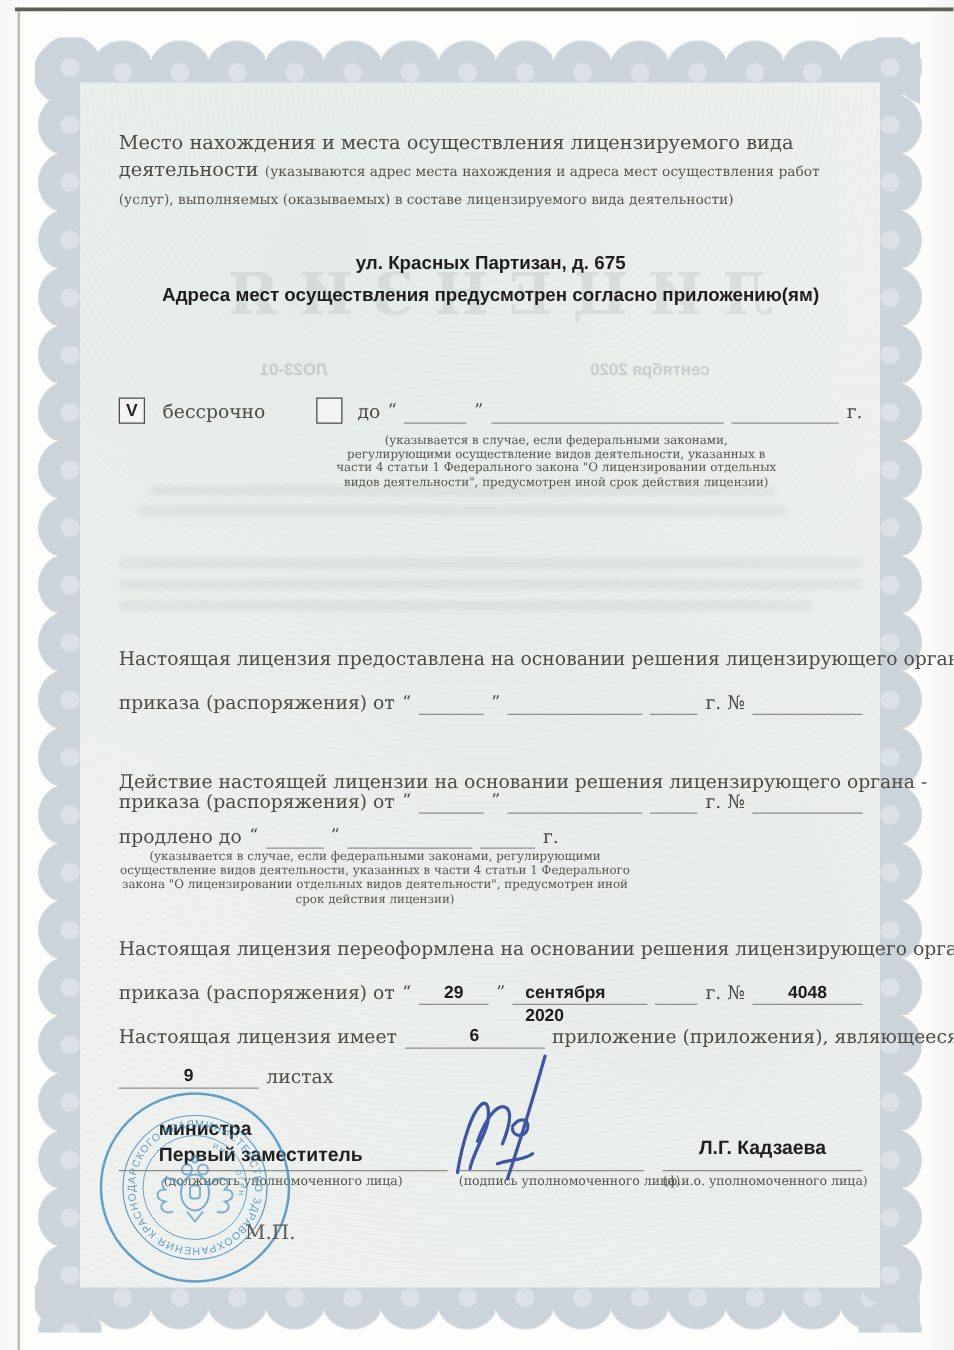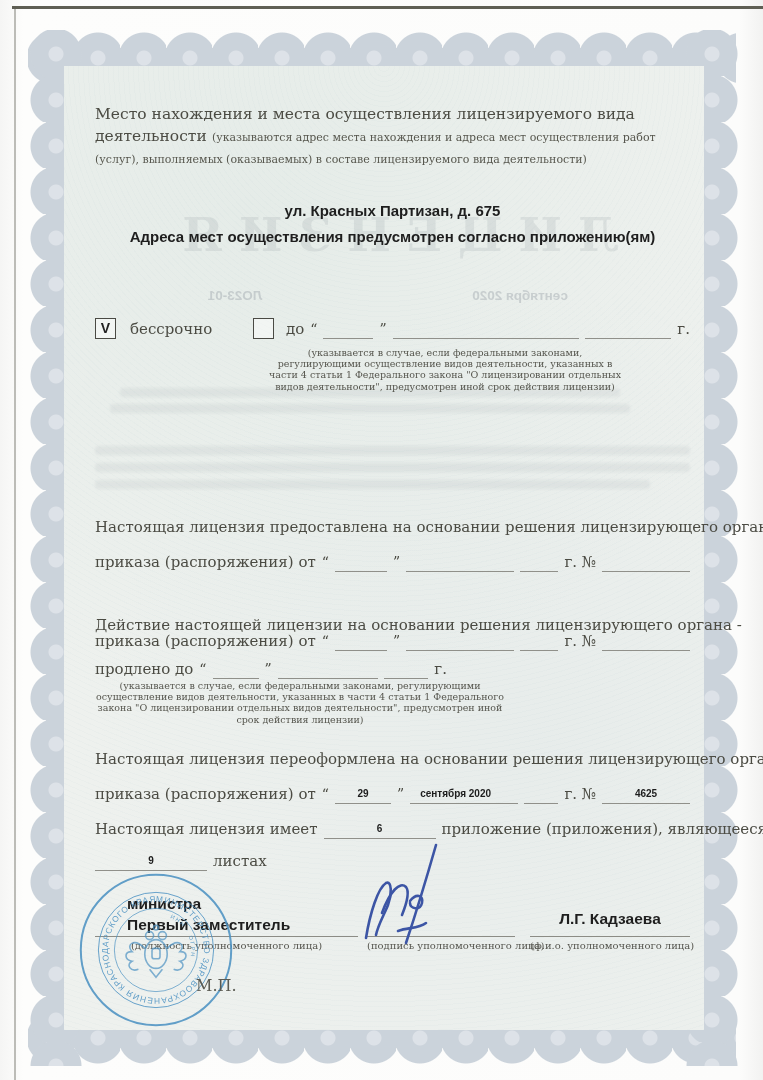--- a/index.html
+++ b/index.html
@@ -29,21 +29,21 @@
       repeating-radial-gradient(circle at 50% 0%, rgba(150,180,190,0.045) 0 1px, transparent 1px 5px);}
   
   .serif{font-family:"DejaVu Serif","Liberation Serif",serif;color:#4b4b43;font-size:15px;white-space:nowrap;text-align:right;}
   .wrap{white-space:normal;}
   .bold-sans{font-family:"Liberation Sans",sans-serif;font-weight:700;color:#1e1e1e;}
   .center{text-align:center;}
   .row{display:flex;align-items:flex-end;column-gap:6px;}
   .row .serif{line-height:20px;}
   .q{font-size:14px;line-height:20px;}
   .blank{border-bottom:1px solid #90908a;height:20px;box-sizing:border-box;display:block;}
-  .val{display:block;font-family:"Liberation Sans",sans-serif;font-weight:700;font-size:10px;
+  .val{display:block;font-family:"Liberation Sans",sans-serif;font-weight:700;font-size:14px;
        color:#1d1d1d;line-height:19px;text-align:center;}
   .fnote{font-size:9.5px;line-height:1.18;text-align:center;color:#55554d;white-space:normal;}
   .cb{width:21px;height:21px;border:1.5px solid #4a4a44;box-sizing:border-box;text-align:center;
       font:700 14px/18px "Liberation Sans",sans-serif;color:#222;background:rgba(255,255,255,0.45);
       display:block;flex:0 0 21px;}
   .mir{transform:scaleX(-1);}
   .bleedline{background:rgba(130,140,146,0.10);filter:blur(1.5px);border-radius:4px;}
   .sigline{border-top:1px solid #8c8c85;}
   .cap{font-size:10px;color:#55554e;text-align:center;padding-top:3px;white-space:nowrap;}
 </style>
@@ -139,21 +139,21 @@
     <span class="blank" style="flex:0 0 56px;">
       <span class="val">29</span>
     </span>
     <span class="serif q">”</span>
     <span class="blank" style="flex:1;">
       <span class="val" style="text-align:left;padding-left:10px;">сентября 2020</span>
     </span>
     <span class="blank" style="flex:0 0 34px;"></span>
     <span class="serif">г. №</span>
     <span class="blank" style="flex:0 0 88px;">
-      <span class="val">4625</span>
+      <span class="val">4048</span>
     </span>
   </div>
 
   <div class="abs row" style="left:95px;top:819px;width:595px;">
     <span class="serif">Настоящая лицензия имеет</span>
     <span class="blank" style="flex:0 0 112px;">
       <span class="val">6</span>
     </span>
     <span class="serif">приложение (приложения), являющееся ее</span>
   </div>

